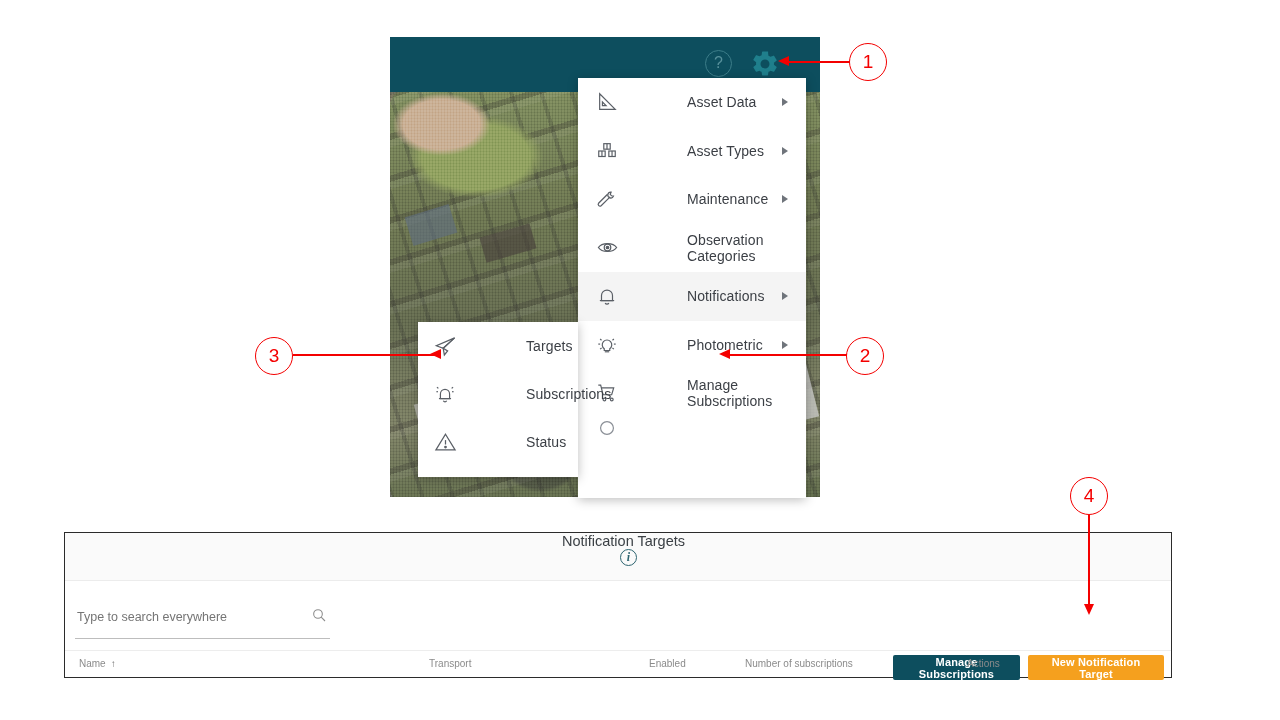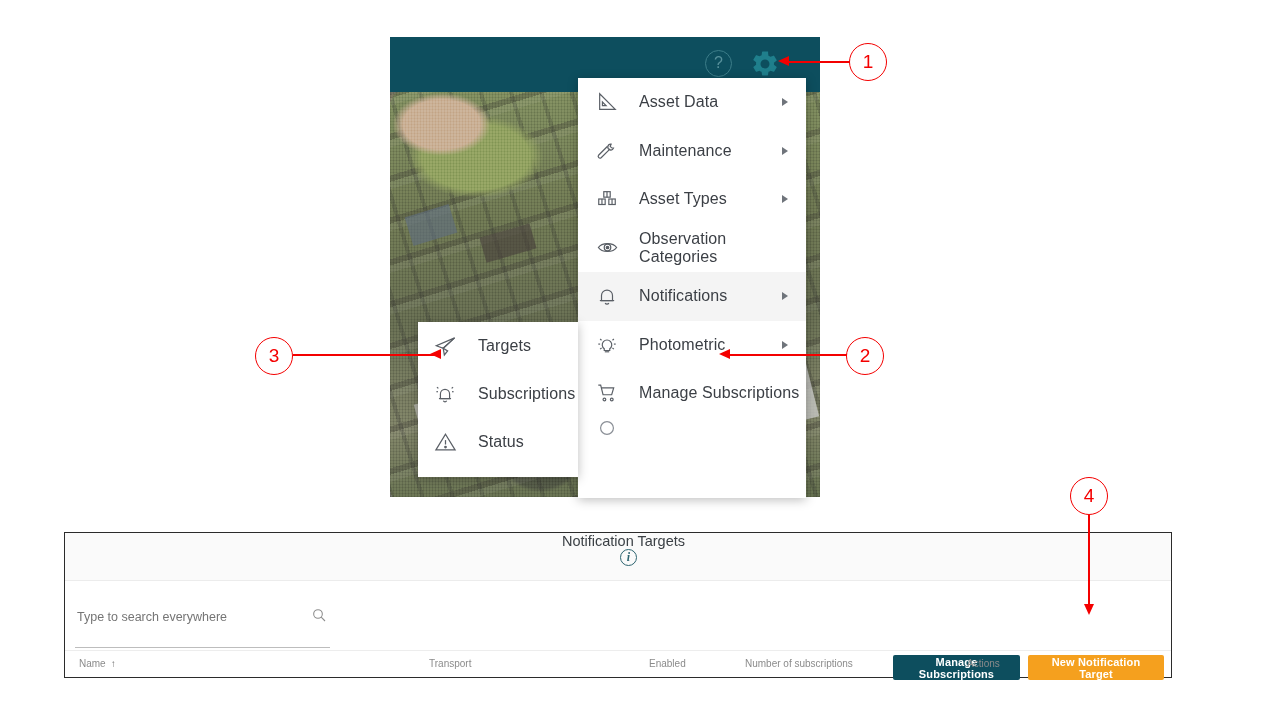--- a/index.html
+++ b/index.html
@@ -61,22 +61,23 @@
     position: absolute; background: #ffffff;
     box-shadow: 0 2px 10px rgba(0,0,0,0.26);
     z-index: 20;
   }
   #settings-menu { left: 578px; top: 78px; width: 228px; height: 420px; overflow: hidden; }
   #submenu { left: 418px; top: 322px; width: 160px; height: 155px; z-index: 25; }
 
   .menu-item {
     position: relative; display: flex; align-items: center;
     height: 48.5px; padding-left: 18px;
-    font-size: 16px; color: #3b3f45;
-    font-family: "Liberation Sans", sans-serif;
+    font-size: 14px; color: #3b3f45;
+    font-family: "Liberation Sans", sans-serif;
+    gap: 48px;
   }
   .menu-item.highlight { background: #f4f4f4; }
   .menu-item .mi-icon {
     width: 30px; height: 26px; flex: 0 0 30px;
     display: flex; align-items: center; justify-content: flex-start;
     color: #5a5f66;
   }
   .menu-item .mi-label { margin-left: 13px; letter-spacing: 0.1px; }
   .menu-item .mi-arrow {
     position: absolute; right: 18px; top: 50%; transform: translateY(-50%);
@@ -101,21 +102,21 @@
   #panel-title { font-size: 14.5px; color: #3b4045; }
   #info-icon {
     margin-left: 10px; width: 17px; height: 17px; border-radius: 50%;
     border: 1.5px solid #2d6470; color: #2d6470;
     font-size: 12px; font-style: italic; font-family: "Liberation Serif", serif;
     line-height: 14px; text-align: center; font-weight: bold;
   }
   #panel-body { position: relative; height: 96px; }
   #search-wrap {
     position: absolute; left: 10px; top: 26px; width: 255px;
-    border-bottom: 1px solid #bdbdbd; padding-bottom: 22px;
+    border-bottom: 1px solid #bdbdbd; padding-bottom: 13px;
   }
   #search-input {
     border: 0; outline: 0; width: 218px; font-size: 12.5px; color: #8d8d8d;
     background: transparent; font-family: "Liberation Sans", sans-serif;
   }
   #search-icon { position: absolute; right: 3px; top: 0px; color: #8d8d8d; }
 
   .btn {
     position: absolute; top: 74px; height: 25px;
     display: flex; align-items: center; justify-content: center;
@@ -192,40 +193,40 @@
             <path d="M7 16 L7 12 L11 16 Z"></path>
         </svg>
       </span>
       <span class="mi-label">Asset Data</span>
       <span class="mi-arrow"></span>
     </div>
 
     <div class="menu-item">
       <span class="mi-icon">
         <svg viewBox="0 0 24 24" width="22" height="22" fill="none" stroke="#5a5f66" stroke-width="1.3">
-          <path d="M16.5 4.5 a3.2 3.2 0 1 0 2.6 4.3 L17 8.5 l-1.5-1.6 z"></path>
-          <path d="M15.4 9.6 L5.6 19.4 a2 2 0 0 1-2.8-2.8 L12.6 6.8"></path>
-        </svg>
-      </span>
-      <span class="mi-label">Maintenance</span>
-      <span class="mi-arrow"></span>
-    </div>
-
-    <div class="menu-item">
-      <span class="mi-icon">
-        <svg viewBox="0 0 24 24" width="22" height="22" fill="none" stroke="#5a5f66" stroke-width="1.3">
           <rect x="8.5" y="4" width="7" height="6"></rect>
             <path d="M12 4 v6"></path>
           <rect x="3" y="12" width="7" height="6"></rect>
             <path d="M6.5 12 v6"></path>
           <rect x="14" y="12" width="7" height="6"></rect>
             <path d="M17.5 12 v6"></path>
         </svg>
       </span>
       <span class="mi-label">Asset Types</span>
+      <span class="mi-arrow"></span>
+    </div>
+
+    <div class="menu-item">
+      <span class="mi-icon">
+        <svg viewBox="0 0 24 24" width="22" height="22" fill="none" stroke="#5a5f66" stroke-width="1.3">
+          <path d="M16.5 4.5 a3.2 3.2 0 1 0 2.6 4.3 L17 8.5 l-1.5-1.6 z"></path>
+          <path d="M15.4 9.6 L5.6 19.4 a2 2 0 0 1-2.8-2.8 L12.6 6.8"></path>
+        </svg>
+      </span>
+      <span class="mi-label">Maintenance</span>
       <span class="mi-arrow"></span>
     </div>
 
     <div class="menu-item">
       <span class="mi-icon">
         <svg viewBox="0 0 24 24" width="23" height="23" fill="none" stroke="#5a5f66" stroke-width="1.3">
           <path d="M2.5 12 C6 6.5 18 6.5 21.5 12 C18 17.5 6 17.5 2.5 12 Z"></path>
           <circle cx="12" cy="12" r="3.4"></circle>
             <circle cx="12" cy="12" r="1.3" fill="#5a5f66"></circle>
         </svg>

